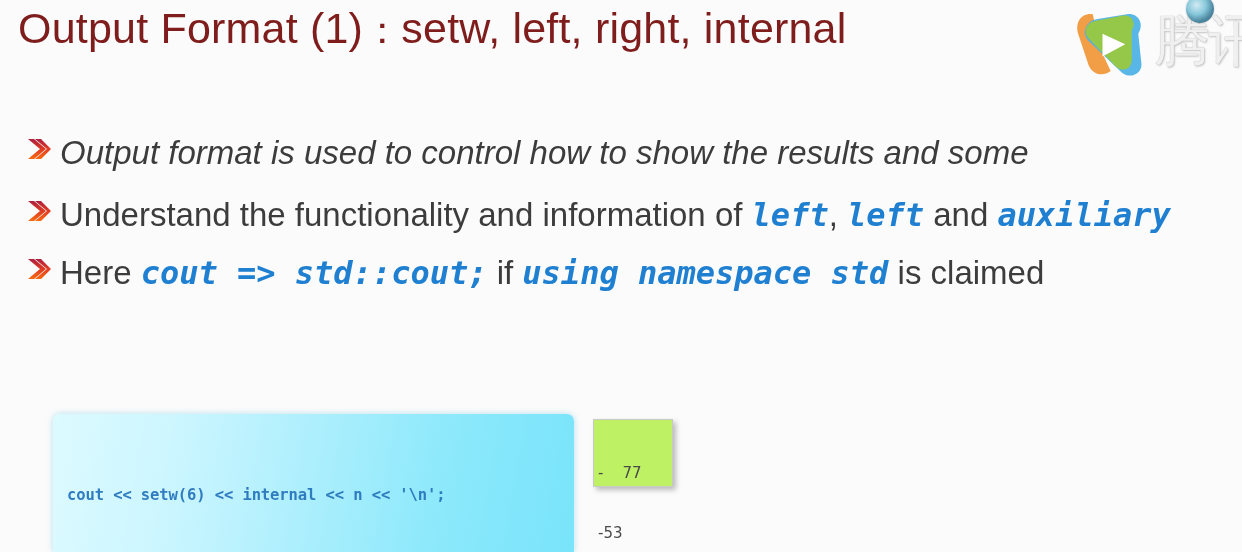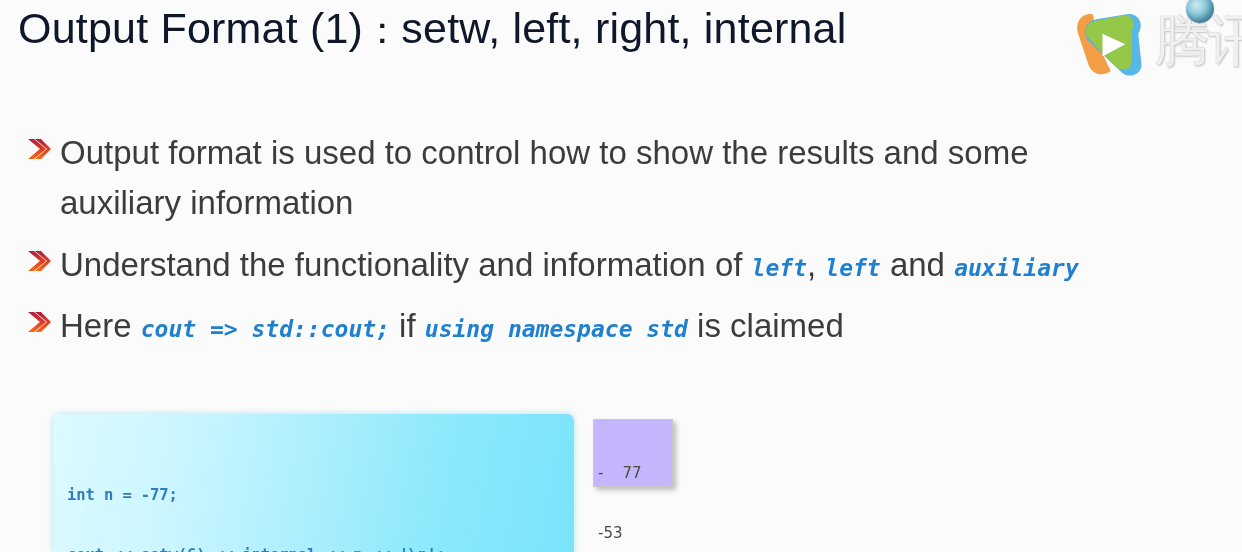--- a/index.html
+++ b/index.html
@@ -18,21 +18,21 @@
   
   #slide-title {
     position: absolute;
     left: 18px;
     top: 0px;
     width: 1060px;
     height: 58px;
     line-height: 56px;
     font-size: 43px;
     font-weight: 400;
-    color: #0f172a;
+    color: #7f1d1d;
     letter-spacing: 0.2px;
     white-space: nowrap;
   }
   #slide-title .cjk-colon {
     font-size: 38px;
   }
 
   
   #watermark {
     position: absolute;
@@ -100,26 +100,26 @@
   }
   .bullet-text {
     font-size: 33px;
     line-height: 50px;
     color: #3c3c3c;
     font-weight: 400;
   }
   .bullet-text .code {
     font-family: "DejaVu Sans Mono", "Liberation Mono", monospace;
     font-style: italic;
-    font-size: 23px;
+    font-size: 32px;
     color: #1f7fd0;
     font-weight: 700;
     letter-spacing: 0px;
   }
-  #bullet-row-1 .bullet-text { line-height: 50px; }
+  #bullet-row-1 .bullet-text { line-height: 50px; font-style: italic; }
   #bullet-row-2 { margin-top: 12px; }
   #bullet-row-3 { margin-top: 4px; }
 
   
   #code-block {
     position: absolute;
     left: 53px;
     top: 414px;
     width: 521px;
     height: 138px;
@@ -147,21 +147,21 @@
   }
   #code-lines .cl { display: block; }
 
   
   #output-box {
     position: absolute;
     left: 593px;
     top: 419px;
     width: 78px;
     height: 66px;
-    background: #c4b5fd;
+    background: #bef264;
     border: 1px solid #c9c9c9;
     box-shadow: 3px 3px 5px rgba(110,110,110,0.45);
   }
   #output-lines {
     position: absolute;
     left: 4px;
     top: 3px;
     font-family: "DejaVu Sans", "Liberation Sans", sans-serif;
     font-size: 15px;
     line-height: 20px;
@@ -199,21 +199,20 @@
           <stop offset="0%" stop-color="#ab1f3e"></stop>
           <stop offset="50%" stop-color="#e03a22"></stop>
           <stop offset="100%" stop-color="#f76a10"></stop>
         </linearGradient>
       </defs>
       <path d="M2 2 L14 12 L2 22 L8 22 L20 12 L8 2 Z" fill="url(#bgrad1)"></path>
       <path d="M9 2 L21 12 L9 22 L15 22 L25 12 L15 2 Z" fill="url(#bgrad1)"></path>
     </svg>
     <div class="bullet-text">
       <span>Output format is used to control how to show the results and some</span><br>
-      <span>auxiliary information</span>
     </div>
   </div>
 
   <div class="bullet-row" id="bullet-row-2">
     <svg class="bullet-icon" viewBox="0 0 26 24">
       <defs>
         <linearGradient id="bgrad2" x1="0" y1="0" x2="0" y2="1">
           <stop offset="0%" stop-color="#ab1f3e"></stop>
           <stop offset="50%" stop-color="#e03a22"></stop>
           <stop offset="100%" stop-color="#f76a10"></stop>
@@ -237,21 +236,20 @@
       <path d="M2 2 L14 12 L2 22 L8 22 L20 12 L8 2 Z" fill="url(#bgrad3)"></path>
       <path d="M9 2 L21 12 L9 22 L15 22 L25 12 L15 2 Z" fill="url(#bgrad3)"></path>
     </svg>
     <div class="bullet-text"><span>Here </span><span class="code">cout =&gt; std::cout;</span><span> if </span><span class="code">using namespace std</span><span> is claimed</span></div>
   </div>
 
 </div>
 
 <div id="code-block">
   <div id="code-lines">
-    <span class="cl">int n = -77;</span>
     <span class="cl">cout &lt;&lt; setw(6) &lt;&lt; internal &lt;&lt; n &lt;&lt; '\n';</span>
     
     
   </div>
 </div>
 
 <div id="output-box">
   <div id="output-lines">
     <span class="ol">-    77</span>
     <span class="ol">-53</span>

